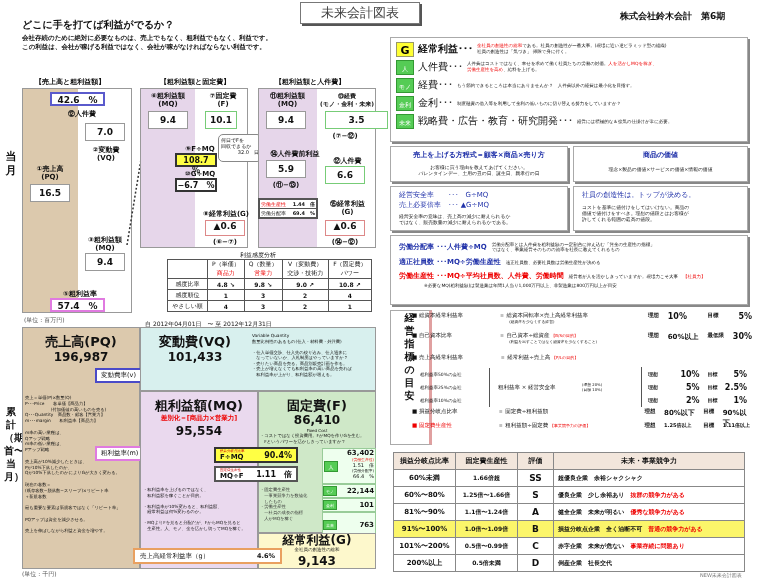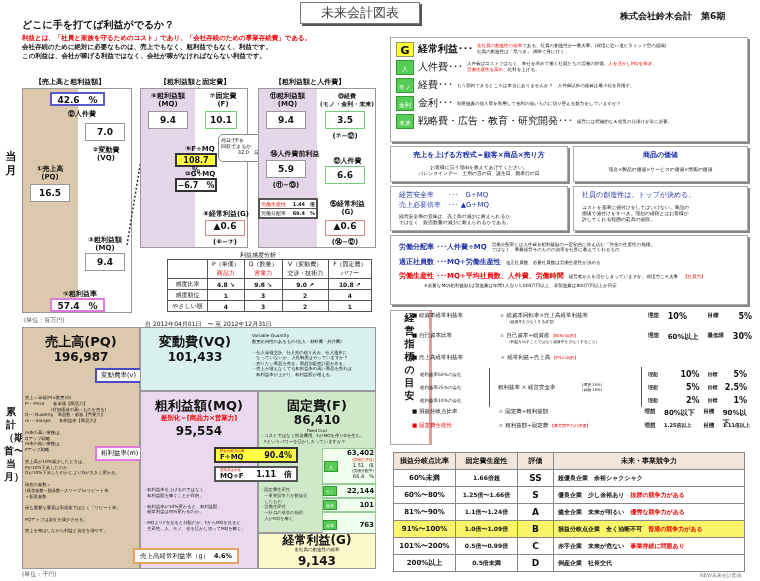--- a/index.html
+++ b/index.html
@@ -27,21 +27,20 @@
 .rt td{border:1px solid #888;font-size:7px;font-weight:bold;height:17px;text-align:center}
 .big{font-size:12px;font-weight:bold}
 </style>
 </head>
 <body>
 
 <div class="abs title-box">未来会計図表</div>
 <div class="abs company">株式会社鈴木会計　第6期</div>
 <div class="abs q">どこに手を打てば利益がでるか？</div>
 <div class="abs intro">
-  <div class="red">利益とは、「社員と家族を守るためのコスト」であり、「会社存続のための事業存続費」である。</div>
   <div>会社存続のために絶対に必要なものは、売上でもなく、粗利益でもなく、利益です。</div>
   <div>この利益は、会社が稼げる利益ではなく、会社が稼がなければならない利益です。</div>
 </div>
 
 <div class="abs vlabel" style="left:4px;top:150px">当月</div>
 
 <div class="abs secthead" style="left:35px;top:77px">【売上高と粗利益額】</div>
 <div class="abs panel" style="left:22px;top:88px;width:110px;height:225px;background:#fff">
   <div class="abs" style="left:0;top:0;width:55px;height:223px;background:#dcc9ad"></div>
 </div>
@@ -89,21 +88,21 @@
 
 <div class="abs secthead" style="left:275px;top:77px">【粗利益額と人件費】</div>
 <div class="abs panel" style="left:258px;top:88px;width:118px;height:160px;background:#fff">
   <div class="abs" style="left:0;top:0;width:58px;height:158px;background:#e6d6ea"></div>
 </div>
 <div class="abs lbl" style="left:260px;top:92px;width:55px;white-space:pre-line">⑪粗利益額
 (MQ)</div>
 <div class="abs valbox" style="left:266px;top:111px;width:40px;height:18px;line-height:16px">9.4</div>
 <div class="abs lbl" style="left:318px;top:92px;width:58px;white-space:pre-line;font-size:6px">⑬経費
 (モノ・金利・未来)</div>
-<div class="abs valbox" style="left:325px;top:111px;width:40px;height:18px;line-height:16px;border-color:#7c7">3.5</div>
+<div class="abs valbox" style="left:325px;top:111px;width:63px;height:18px;line-height:16px;border-color:#7c7">3.5</div>
 <div class="abs lbl" style="left:325px;top:132px;width:40px">(⑦−⑫)</div>
 <div class="abs lbl" style="left:260px;top:150px;width:70px">⑭人件費前利益</div>
 <div class="abs valbox" style="left:266px;top:160px;width:40px;height:18px;line-height:16px">5.9</div>
 <div class="abs lbl" style="left:266px;top:181px;width:40px">(⑪−⑬)</div>
 <div class="abs lbl" style="left:325px;top:157px;width:45px">⑫人件費</div>
 <div class="abs valbox" style="left:325px;top:166px;width:40px;height:18px;line-height:16px;border-color:#7c7">6.6</div>
 <div class="abs" style="left:258px;top:198px;width:60px;border:2px solid #555;background:#fff;font-size:5px">
   <div style="display:flex;justify-content:space-between;padding:1px;border-bottom:1px solid #555">
       <span class="red">労働生産性</span>
       <span class="b">1.44　倍</span>
@@ -281,21 +280,21 @@
   <div style="display:flex;height:26px;border:1px solid #9c9;background:#efe;align-items:center">
       <span class="badge" style="width:14px;height:10px;line-height:10px;font-size:4px">未来</span>
       <b style="flex:1;text-align:right;font-size:7px;padding-right:1px">763</b>
     </div>
 </div>
 
 <div class="abs" style="left:258px;top:533px;width:118px;height:36px;background:#fdf8cc;border:1px solid #999"></div>
 <div class="abs big c" style="left:258px;top:532px;width:118px;font-size:12px">経常利益(G)</div>
 <div class="abs c" style="left:258px;top:547px;width:118px;font-size:4.5px">全社員の創造性の総和</div>
 <div class="abs big c" style="left:258px;top:554px;width:118px">9,143</div>
-<div class="abs" style="left:133px;top:548px;width:106px;height:16px;background:#fff;border:2px solid #e9a060;display:flex;align-items:center;justify-content:space-between;padding:0 5px;font-size:6.5px">
+<div class="abs" style="left:133px;top:548px;width:149px;height:16px;background:#fff;border:2px solid #e9a060;display:flex;align-items:center;justify-content:space-between;padding:0 5px;font-size:6.5px">
     <span>売上高経常利益率（g）</span>
     <b>4.6%</b>
   </div>
 
 <div class="abs rcard" style="left:390px;top:37px;width:358px;height:105px;padding:2px 5px">
   <div class="row">
       <span class="badge gbadge">G</span>
       <b style="font-size:10px">経常利益･･･</b>
       <div style="font-size:4.5px;line-height:6px"><span class="red">全社員の創造性の総和</span><span>である。社員の創造性が一番大事。(現場に近い逆ピラミッド型の組織)</span><br><span>社員の創造性は「気づき」 掃除で身に付く。</span></div>
     </div>

